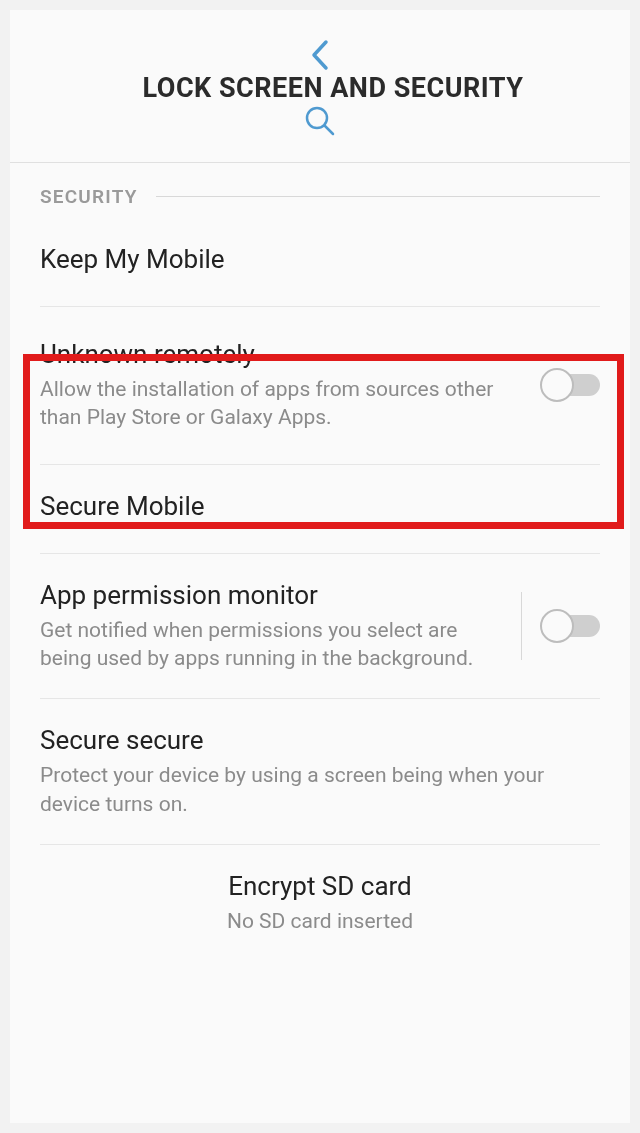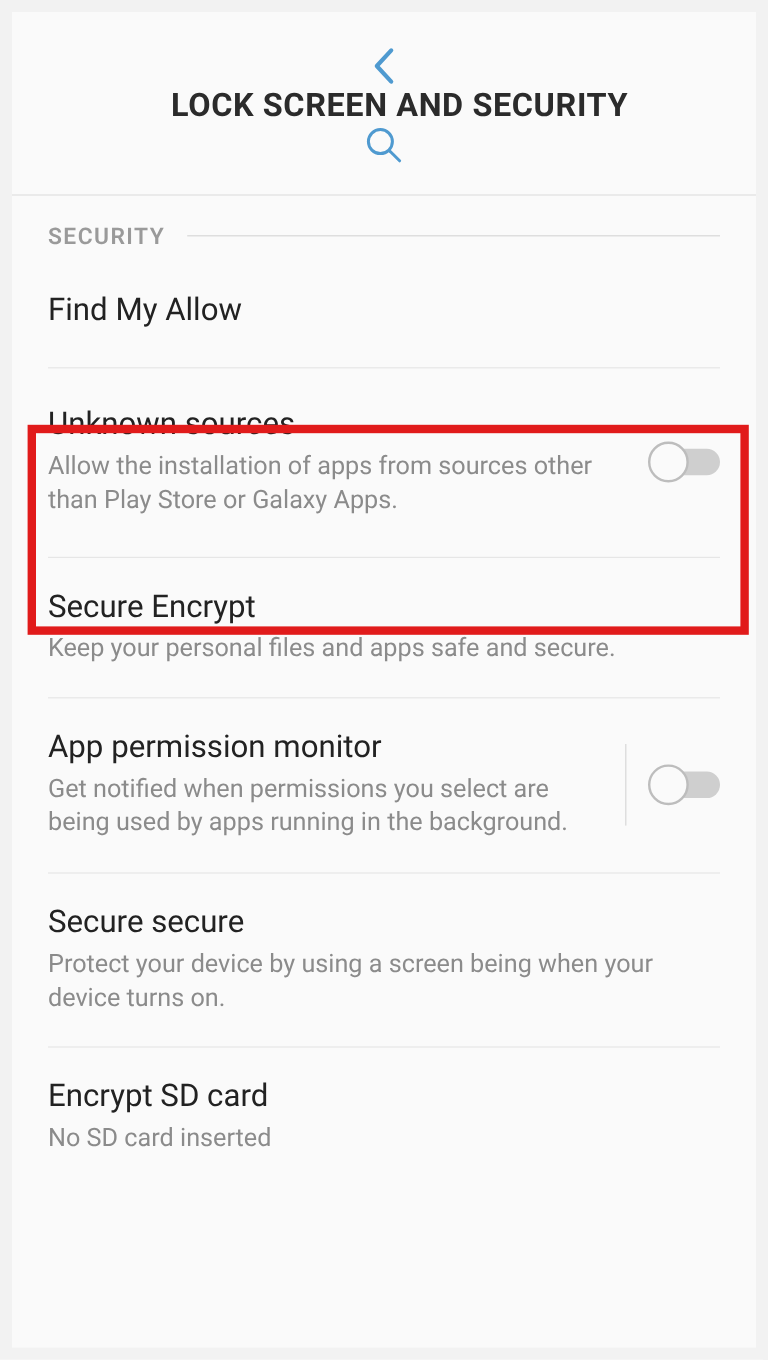--- a/index.html
+++ b/index.html
@@ -148,41 +148,40 @@
   </div>
 
   <div class="divider-full"></div>
 
   <div class="section-header">
     <span class="section-label">SECURITY</span>
     <span class="section-line"></span>
   </div>
 
   <div class="item">
-    <div class="item-title">Find My Allow</div>
+    <div class="item-title">Keep My Mobile</div>
   </div>
   <div class="item-divider"></div>
 
   <div class="item" style="padding-top:32px; padding-bottom:32px;">
     <div class="item-row">
       <div class="item-text">
-        <div class="item-title">Unknown sources</div>
+        <div class="item-title">Unknown remotely</div>
         <div class="item-desc">Allow the installation of apps from sources other than Play Store or Galaxy Apps.</div>
       </div>
       <div class="toggle">
         <div class="toggle-track"></div>
         <div class="toggle-knob"></div>
       </div>
     </div>
   </div>
   <div class="item-divider"></div>
 
   <div class="item">
-    <div class="item-title">Secure Encrypt</div>
-    <div class="item-desc">Keep your personal files and apps safe and secure.</div>
+    <div class="item-title">Secure Mobile</div>
   </div>
   <div class="item-divider"></div>
 
   <div class="item">
     <div class="item-row">
       <div class="item-text">
         <div class="item-title">App permission monitor</div>
         <div class="item-desc">Get notified when permissions you select are being used by apps running in the background.</div>
       </div>
       <div class="vert-sep"></div>
@@ -193,20 +192,20 @@
     </div>
   </div>
   <div class="item-divider"></div>
 
   <div class="item">
     <div class="item-title">Secure secure</div>
     <div class="item-desc">Protect your device by using a screen being when your device turns on.</div>
   </div>
   <div class="item-divider"></div>
 
-  <div class="item" style="padding-bottom:10px;">
+  <div class="item" style="padding-bottom:10px;text-align:center;">
     <div class="item-title">Encrypt SD card</div>
     <div class="item-desc">No SD card inserted</div>
   </div>
 
   <div class="highlight-box"></div>
 
 </div>
 
 </body></html>

